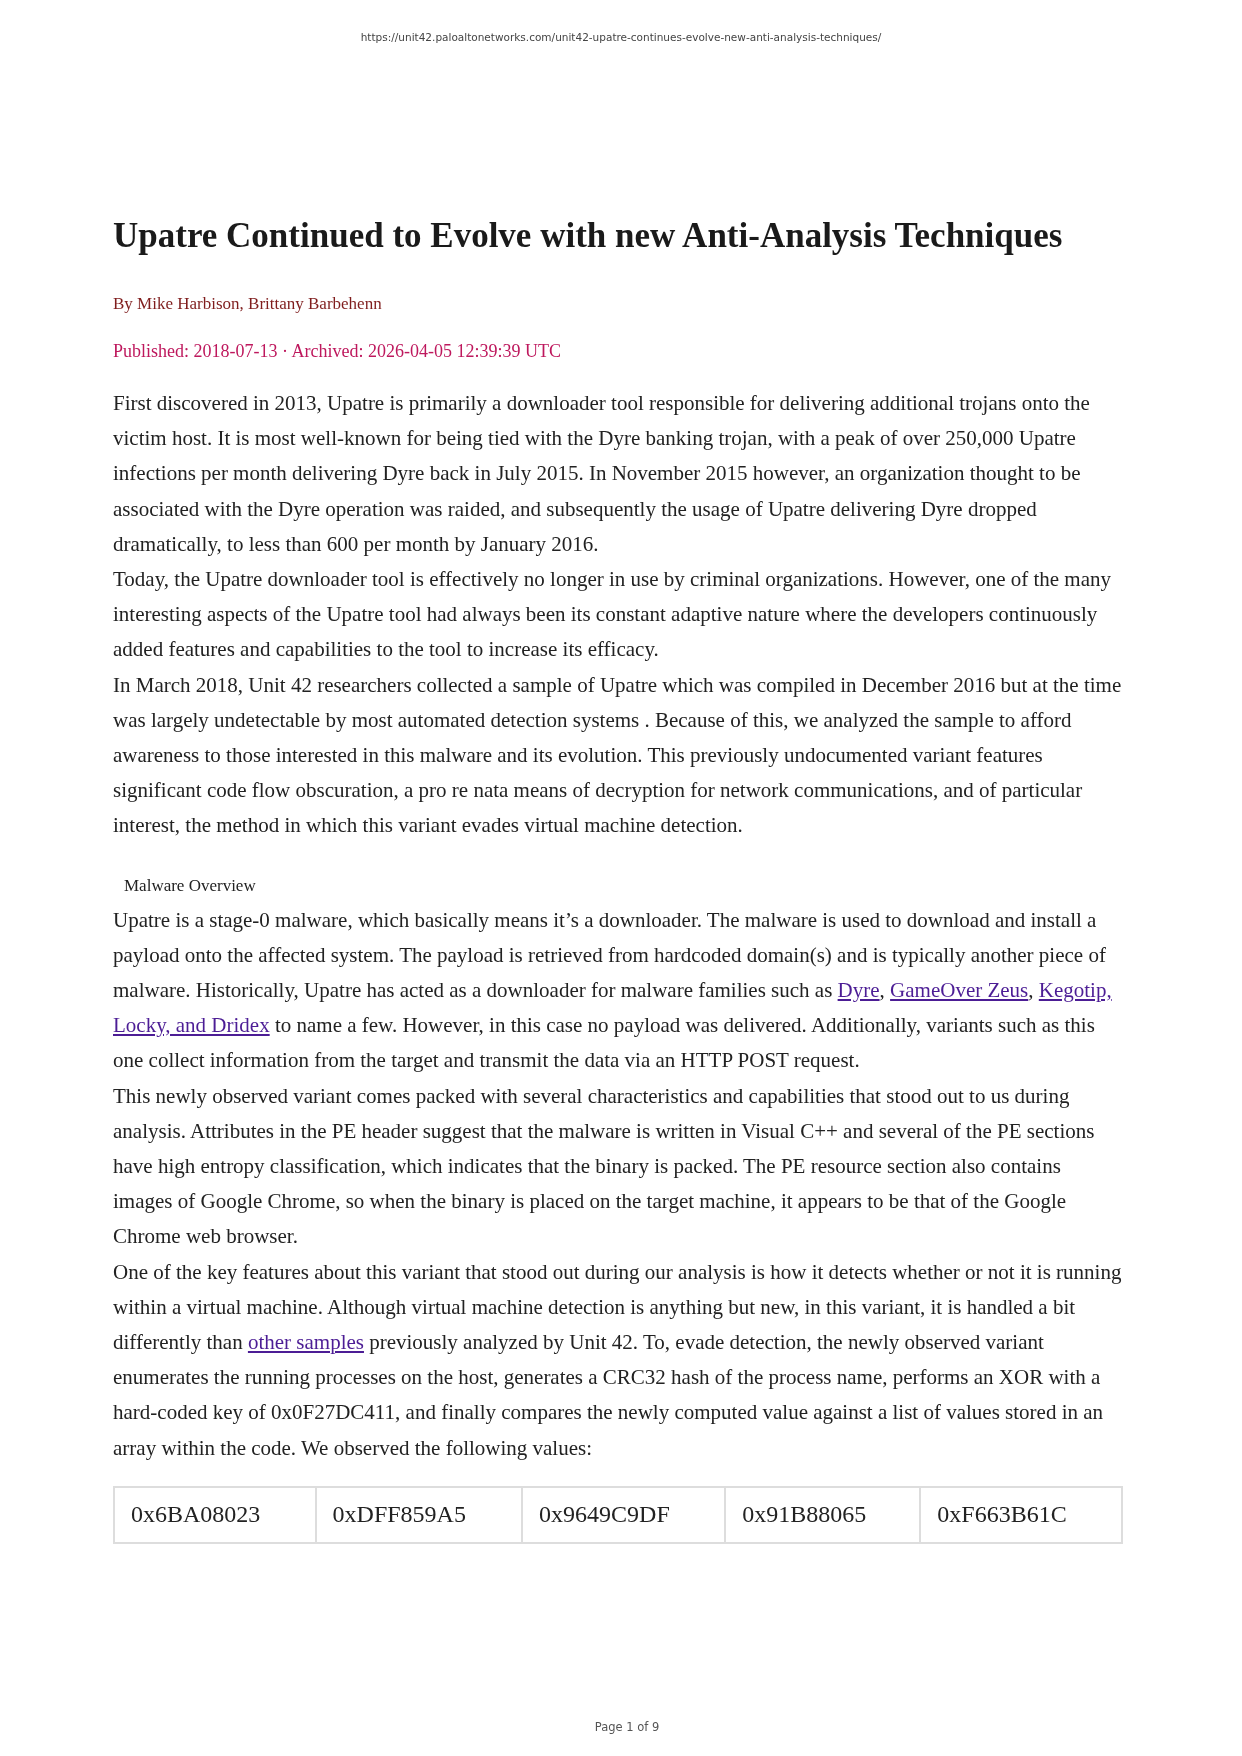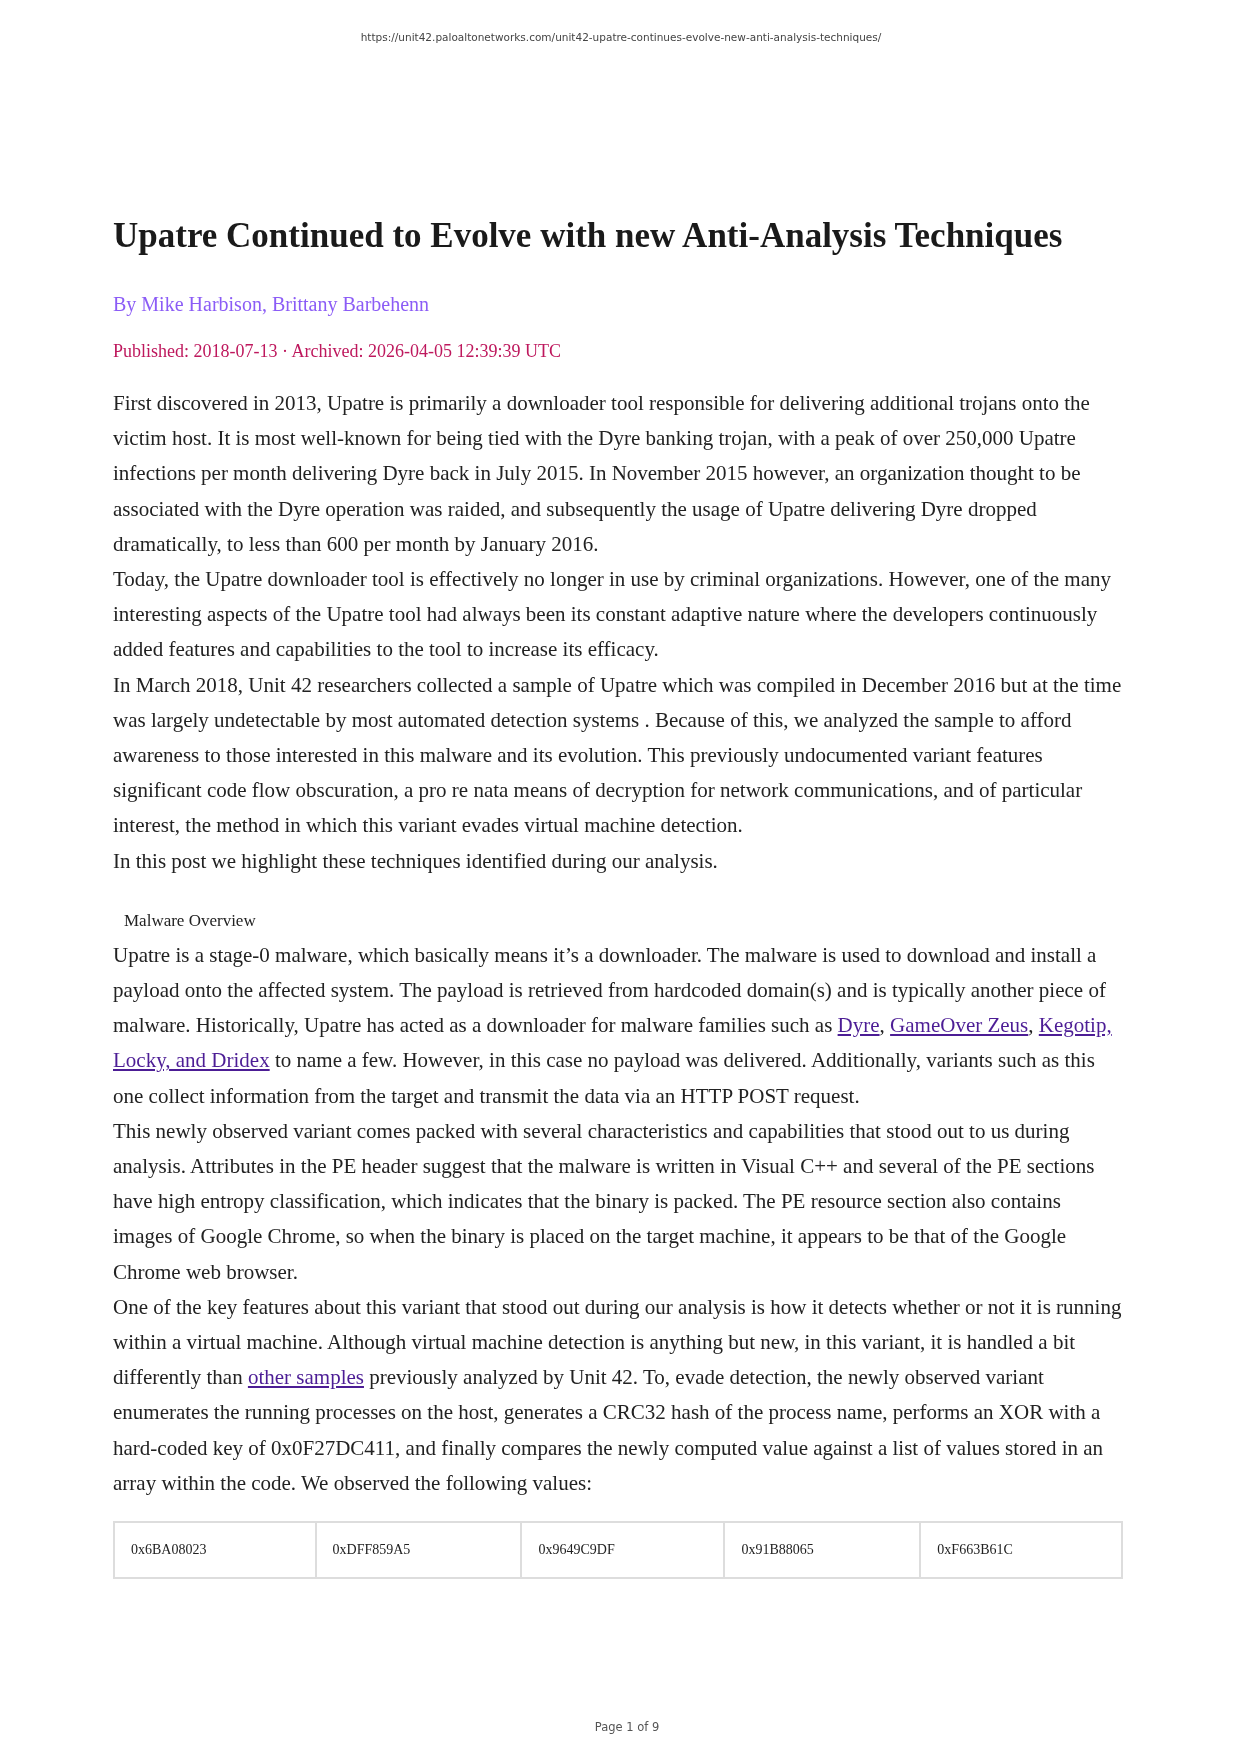--- a/index.html
+++ b/index.html
@@ -1,44 +1,43 @@
 <!DOCTYPE html>
 <html><head>
 <meta charset="utf-8">
 <style>
   html, body { margin: 0; padding: 0; background: #ffffff; }
   body { width: 1242px; height: 1756px; position: relative; overflow: hidden; font-family: "Liberation Serif", serif; color: #222; }
   .url { position: absolute; top: 31px; left: 0; width: 100%; text-align: center; font-family: "DejaVu Sans", sans-serif; font-size: 10.5px; color: #444; letter-spacing: 0; }
   .content { position: absolute; left: 113px; top: 210px; width: 1010px; }
   h1 { margin: 0; font-size: 35px; font-weight: bold; color: #1a1a1a; line-height: 52px; }
-  .byline { margin-top: 28px; font-size: 20px; color: #8b5cf6; line-height: 28px; }
+  .byline { margin-top: 28px; font-size: 17px; color: #7f1d1d; line-height: 28px; }
   .meta { margin-top: 20px; font-size: 18px; color: #be185d; line-height: 26px; }
   .body { margin-top: 22px; font-size: 21px; line-height: 35.2px; color: #222; }
   .body p { margin: 0; }
   .heading { margin: 24px 0 0 0; padding-left: 11px; font-size: 17px; line-height: 35px; }
   a { color: #4c1d95; text-decoration: underline; }
   table { margin-top: 20px; border-collapse: collapse; width: 1010px; }
-  td { border: 2px solid #ddd; font-size: 14px; height: 54px; padding: 0 16px; color: #222; margin-left: 12px; }
+  td { border: 2px solid #ddd; font-size: 24px; height: 54px; padding: 0 16px; color: #222; margin-left: 12px; }
   .pagenum { position: absolute; top: 1720px; left: 6px; width: 100%; text-align: center; font-family: "DejaVu Sans", sans-serif; font-size: 11.5px; color: #555; }
 </style>
 </head>
 <body>
 
 <div class="url">https://unit42.paloaltonetworks.com/unit42-upatre-continues-evolve-new-anti-analysis-techniques/</div>
 
 <div class="content">
   <h1>Upatre Continued to Evolve with new Anti-Analysis Techniques</h1>
   <div class="byline">By Mike Harbison, Brittany Barbehenn</div>
   <div class="meta">Published: 2018-07-13 · Archived: 2026-04-05 12:39:39 UTC</div>
 
   <div class="body">
     <p>First discovered in 2013, Upatre is primarily a downloader tool responsible for delivering additional trojans onto the victim host. It is most well-known for being tied with the Dyre banking trojan, with a peak of over 250,000 Upatre infections per month delivering Dyre back in July 2015. In November 2015 however, an organization thought to be associated with the Dyre operation was raided, and subsequently the usage of Upatre delivering Dyre dropped dramatically, to less than 600 per month by January 2016.</p>
     <p>Today, the Upatre downloader tool is effectively no longer in use by criminal organizations. However, one of the many interesting aspects of the Upatre tool had always been its constant adaptive nature where the developers continuously added features and capabilities to the tool to increase its efficacy.</p>
     <p>In March 2018, Unit 42 researchers collected a sample of Upatre which was compiled in December 2016 but at the time was largely undetectable by most automated detection systems . Because of this, we analyzed the sample to afford awareness to those interested in this malware and its evolution. This previously undocumented variant features significant code flow obscuration, a pro re nata means of decryption for network communications, and of particular interest, the method in which this variant evades virtual machine detection.</p>
-    <p>In this post we highlight these techniques identified during our analysis.</p>
 
     <div class="heading">Malware Overview</div>
 
     <p><span>Upatre is a stage-0 malware, which basically means it’s a downloader.   The malware is used to download and install a payload onto the affected system.  The payload is retrieved from hardcoded domain(s) and is typically another piece of malware. Historically, Upatre has acted as a downloader for malware families such as </span><a href="#">Dyre</a><span>, </span><a href="#">GameOver Zeus</a><span>, </span><a href="#">Kegotip, Locky, and Dridex</a><span> to name a few. However, in this case no payload was delivered. Additionally, variants such as this one collect information from the target and transmit the data via an HTTP POST request.</span></p>
 
     <p>This newly observed variant comes packed with several characteristics and capabilities that stood out to us during analysis.  Attributes in the PE header suggest that the malware is written in Visual C++ and several of the PE sections have high entropy classification, which indicates that the binary is packed.  The PE resource section also contains images of Google Chrome, so when the binary is placed on the target machine, it appears to be that of the Google Chrome web browser.</p>
 
     <p><span>One of the key features about this variant that stood out during our analysis is how it detects whether or not it is running within a virtual machine. Although virtual machine detection is anything but new, in this variant, it is handled a bit differently than </span><a href="#">other samples</a><span> previously analyzed by Unit 42.  To, evade detection, the newly observed variant enumerates the running processes on the host, generates a CRC32 hash of the process name, performs an XOR with a hard-coded key of 0x0F27DC411, and finally compares the newly computed value against a list of values stored in an array within the code.  We observed the following values:</span></p>
   </div>
 

